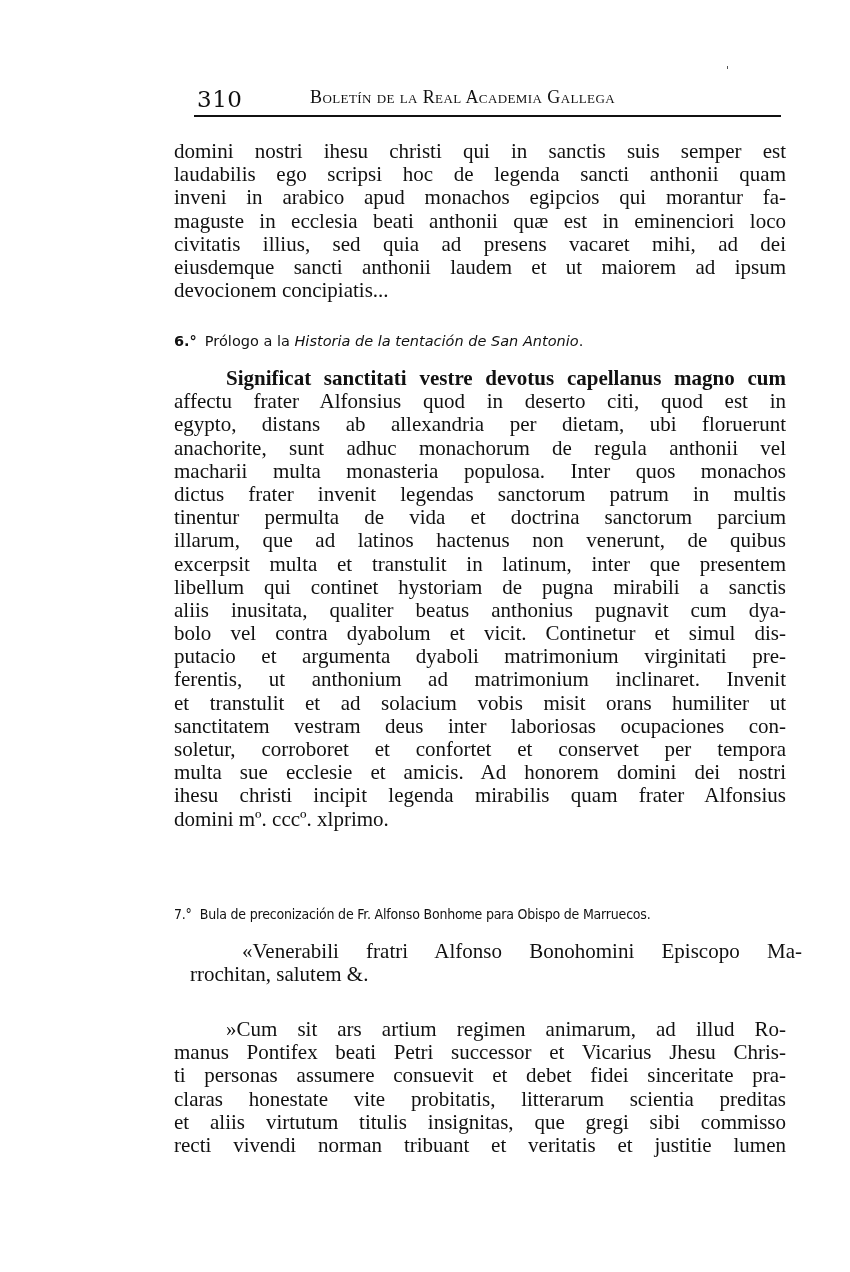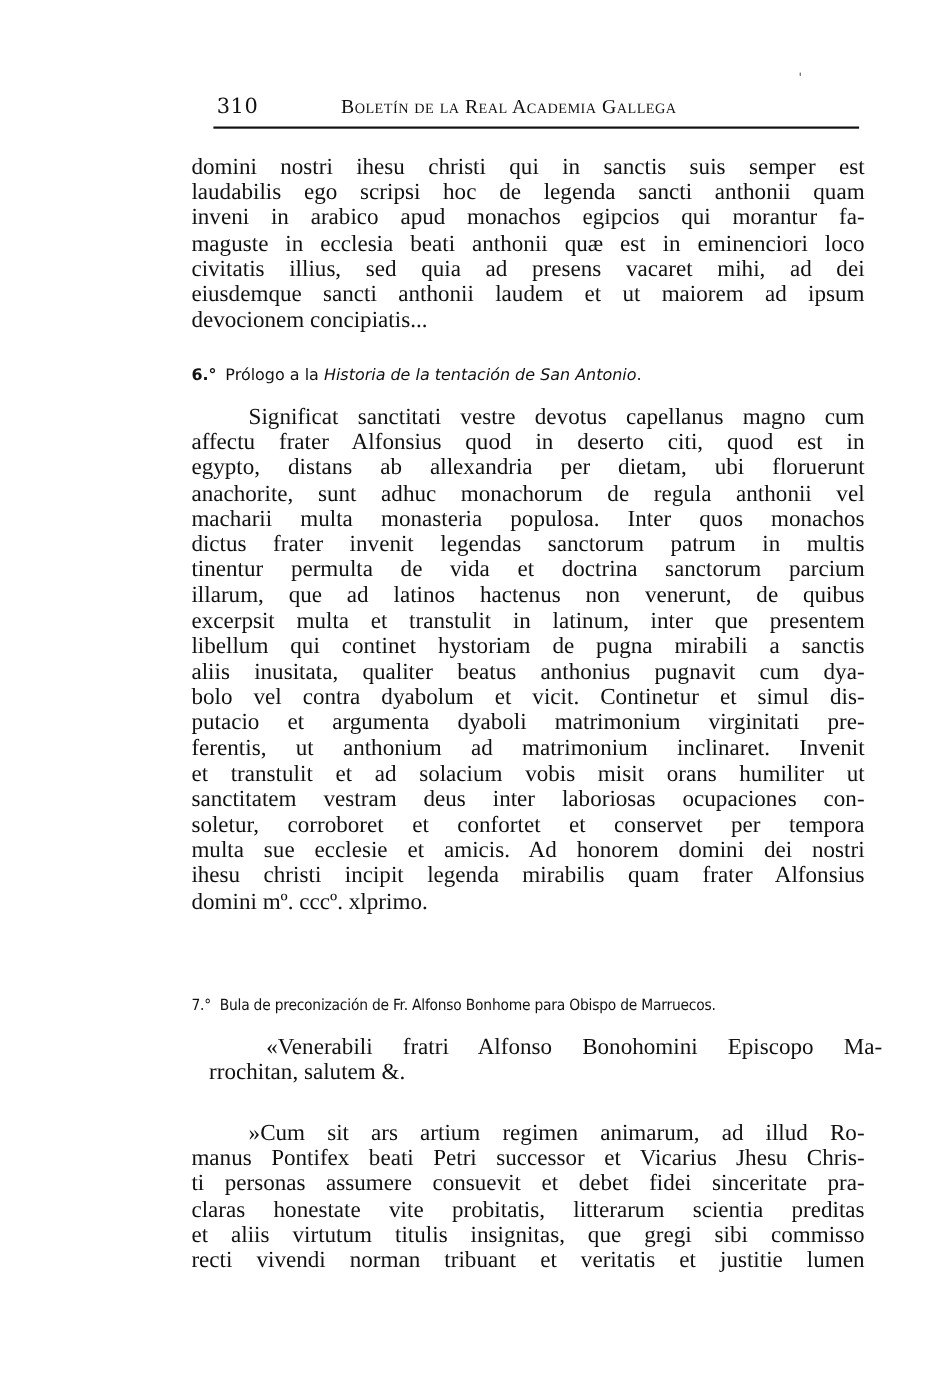--- a/index.html
+++ b/index.html
@@ -1,19 +1,19 @@
 <!DOCTYPE html>
 <html><head>
   <meta charset="utf-8">
   <style>
     html, body { margin: 0; padding: 0; background: #ffffff; }
     body { width: 850px; height: 1272px; position: relative; overflow: hidden; color: #111; }
     .page { position: absolute; left: 0; top: 0; width: 850px; height: 1272px; }
     .header { position: absolute; left: 197px; top: 86px; width: 584px; height: 28px; }
-    .page-number { position: absolute; left: 0; top: 0; font-family: "DejaVu Serif", serif; font-size: 19px; letter-spacing: 0.5px; }
+    .page-number { position: absolute; left: 0; top: 0; font-family: "DejaVu Serif", serif; font-size: 23px; letter-spacing: 0.5px; }
     .running-title { position: absolute; left: 113px; top: 1px; font-family: "Liberation Serif", serif; font-size: 18px; font-variant: small-caps; letter-spacing: 0.4px; }
     .header-rule { position: absolute; left: 194px; top: 115px; width: 587px; height: 2px; background: #111; }
     .text-block { position: absolute; left: 174px; width: 612px; font-family: "Liberation Serif", serif; font-size: 21px; line-height: 23.2px; text-align: justify; }
     .text-block .line { display: block; white-space: nowrap; text-align: justify; text-align-last: justify; height: 23.2px; }
     .text-block .line.last { text-align-last: left; }
     .heading { position: absolute; left: 174px; font-family: "DejaVu Sans", sans-serif; font-size: 14.5px; white-space: nowrap; }
     .heading .num { font-weight: bold; margin-right: 8px; }
     .heading em { font-style: italic; text-align: right; }
     .heading.h7 { font-size: 14px; font-stretch: condensed; letter-spacing: -0.2px; }
     .speck { position: absolute; width: 2px; height: 2px; background: #555; }
@@ -37,21 +37,21 @@
     <span class="line">civitatis illius, sed quia ad presens vacaret mihi, ad dei</span>
     <span class="line">eiusdemque sancti anthonii laudem et ut maiorem ad ipsum</span>
     <span class="line last">devocionem concipiatis...</span>
   </div>
 
   <div class="heading" style="top:333px;">
     <span class="num">6.°</span><span>Prólogo a la </span><em>Historia de la tentación de San Antonio</em><span>.</span>
   </div>
 
   <div class="text-block" style="top:367px;">
-    <span class="line" style="padding-left:52px; width:560px;">Significat sanctitati vestre devotus capellanus magno cum</span>
+    <span class="line" style="padding-left:52px; width:560px;font-weight:bold;">Significat sanctitati vestre devotus capellanus magno cum</span>
     <span class="line">affectu frater Alfonsius quod in deserto citi, quod est in</span>
     <span class="line">egypto, distans ab allexandria per dietam, ubi floruerunt</span>
     <span class="line">anachorite, sunt adhuc monachorum de regula anthonii vel</span>
     <span class="line">macharii multa monasteria populosa. Inter quos monachos</span>
     <span class="line">dictus frater invenit legendas sanctorum patrum in multis</span>
     <span class="line">tinentur permulta de vida et doctrina sanctorum parcium</span>
     <span class="line">illarum, que ad latinos hactenus non venerunt, de quibus</span>
     <span class="line">excerpsit multa et transtulit in latinum, inter que presentem</span>
     <span class="line">libellum qui continet hystoriam de pugna mirabili a sanctis</span>
     <span class="line">aliis inusitata, qualiter beatus anthonius pugnavit cum dya-</span>

